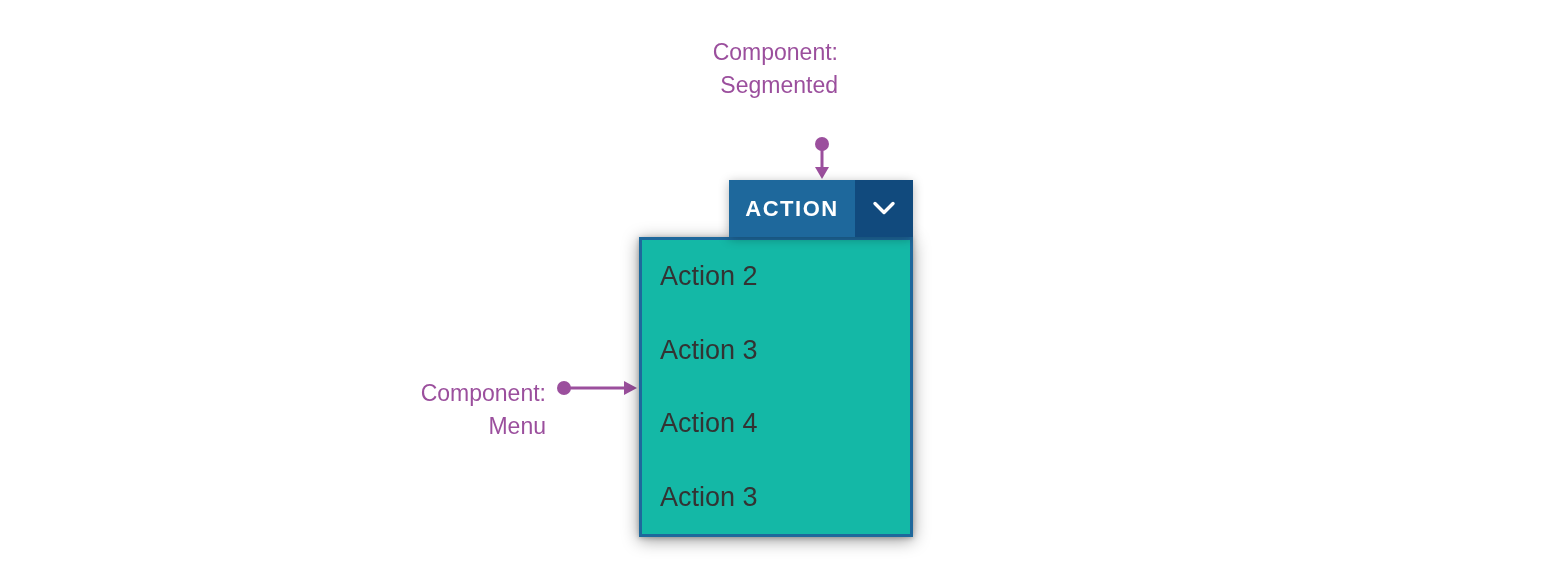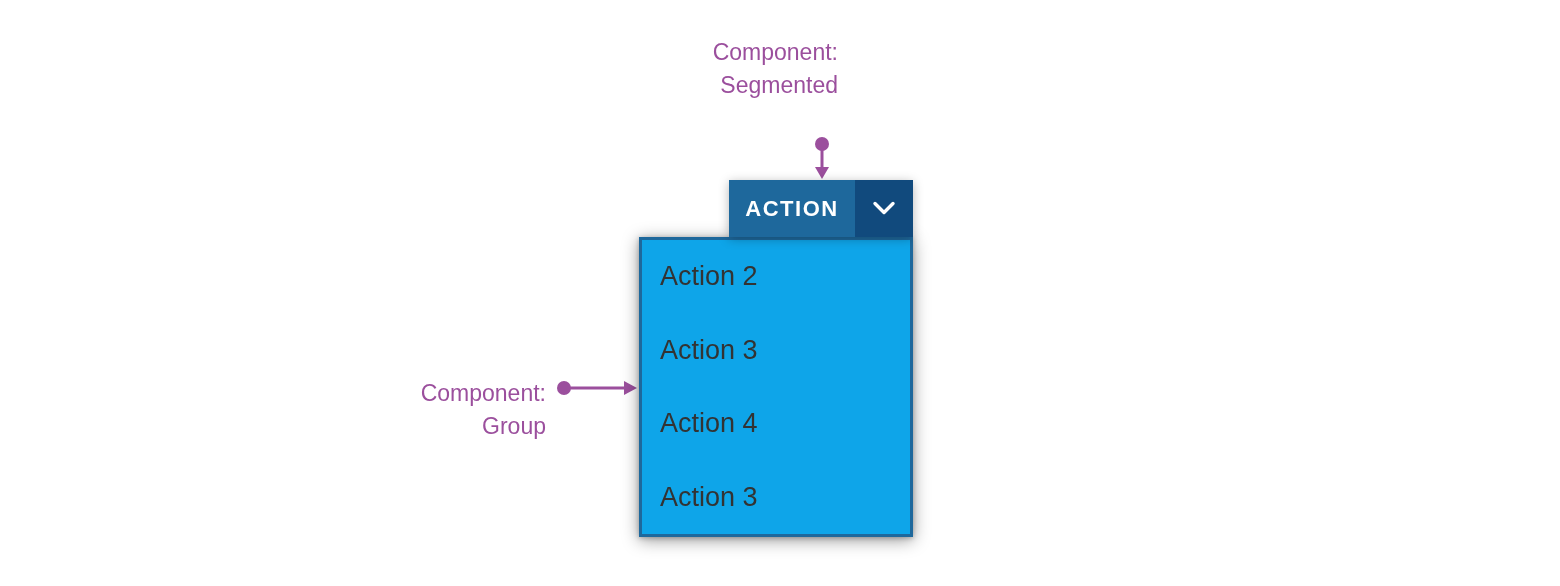--- a/index.html
+++ b/index.html
@@ -69,42 +69,42 @@
     z-index: 2;
   }
   .menu-item {
     flex: 1 1 0;
     display: flex;
     align-items: center;
     padding-left: 18px;
     font-size: 27px;
     color: #333333;
     cursor: pointer;
-    background: #0ea5e9;
+    background: #14b8a6;
   }
 </style>
 </head>
 <body>
 
 <div class="stage">
 
   <div class="annotation annotation-top">
     <div>Component:</div>
     <div class="bold">Segmented</div>
   </div>
 
   <svg class="connector" style="left:813px; top:135px;" width="18" height="45">
     <circle cx="9" cy="9" r="7" fill="#9b4f9d"></circle>
     <line x1="9" y1="14" x2="9" y2="33" stroke="#9b4f9d" stroke-width="3"></line>
     <polygon points="2,32 16,32 9,44" fill="#9b4f9d"></polygon>
   </svg>
 
   <div class="annotation annotation-left">
     <div>Component:</div>
-    <div class="bold">Group</div>
+    <div class="bold">Menu</div>
   </div>
 
   <svg class="connector" style="left:555px; top:379px;" width="84" height="18">
     <circle cx="9" cy="9" r="7" fill="#9b4f9d"></circle>
     <line x1="15" y1="9" x2="70" y2="9" stroke="#9b4f9d" stroke-width="3"></line>
     <polygon points="69,2 69,16 82,9" fill="#9b4f9d"></polygon>
   </svg>
 
   <div class="menu" role="menu">
     <div class="menu-item" role="menuitem">Action 2</div>

